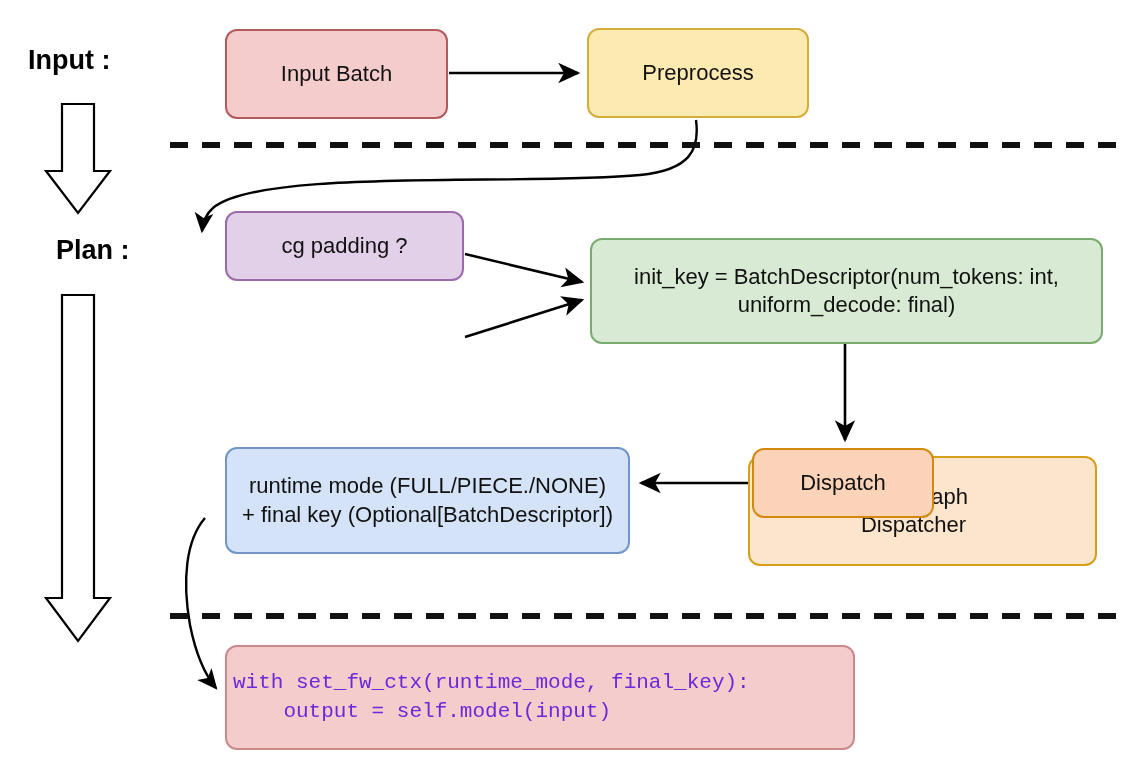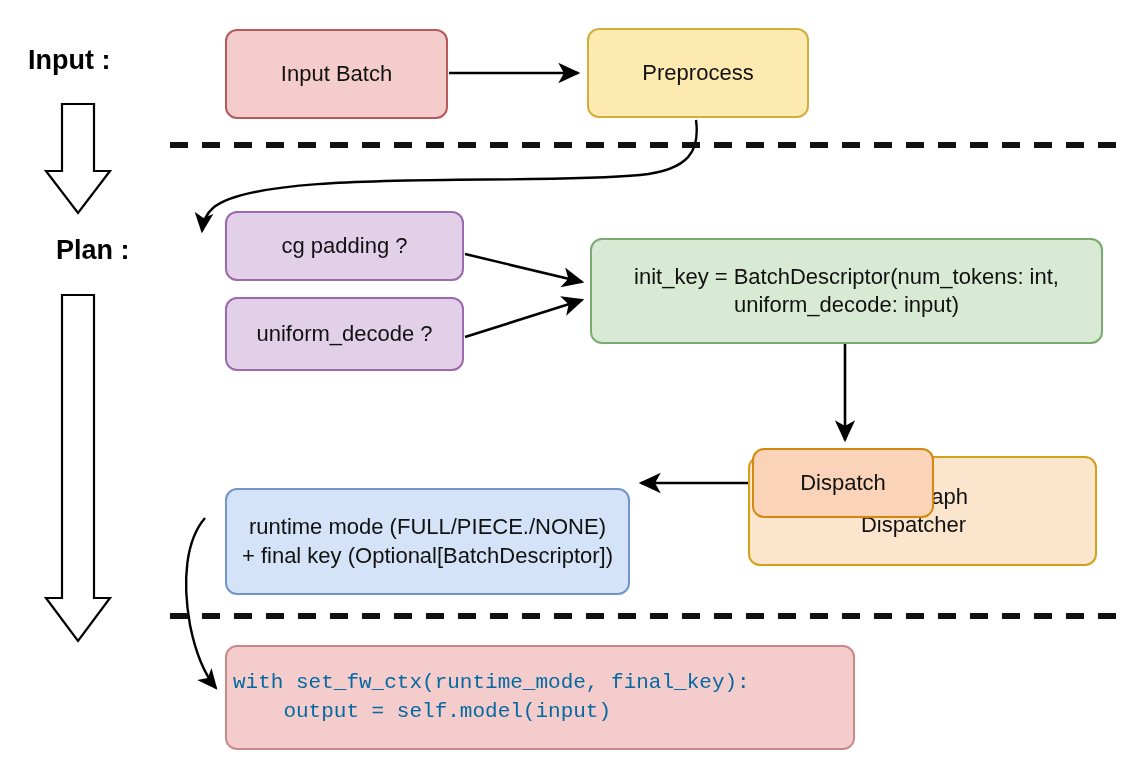--- a/index.html
+++ b/index.html
@@ -56,21 +56,21 @@
   .node.purple   { background: #e2d0e8; border-color: #9c6aac; }
   .node.green    { background: #d8ead3; border-color: #7aab6e; }
   .node.blue     { background: #d4e3f7; border-color: #7195c9; }
   .node.orange-outer { background: #fce5cd; border-color: #d4a017; }
   .node.orange-inner { background: #fad3b8; border-color: #d4880f; }
   .node.code {
     background: #f5cccc;
     border-color: #c98a8a;
     font-family: "Liberation Mono", "DejaVu Sans Mono", monospace;
     font-size: 21px;
-    color: #0369a1;
+    color: #6d28d9;
     justify-content: flex-start;
     text-align: left;
     padding-left: 6px;
     line-height: 1.35;
   }
   .code-text { white-space: pre; }
 </style>
 </head>
 <body>
 
@@ -135,39 +135,36 @@
   </div>
 
   <div class="node purple" style="left:225px; top:211px; width:239px; height:70px;">
     <span class="node-label">cg padding ?</span>
   </div>
 
   <div class="node yellow" style="left:587px; top:28px; width:222px; height:90px;">
     <span class="node-label">Preprocess</span>
   </div>
 
-  <div class="node purple" style="left:225px; top:297px; width:239px; height:74px;">
-    <span class="node-label">uniform_decode ?</span>
-  </div>
 
   <div class="node green" style="left:590px; top:238px; width:513px; height:106px;">
     <span class="node-label">init_key = BatchDescriptor(num_tokens: int,
-uniform_decode: input)</span>
+uniform_decode: final)</span>
   </div>
 
   <div class="node orange-outer" style="left:748px; top:443px; width:349px; height:110px; justify-content:center; padding-right:18px;margin-top:13px;">
     <span class="node-label">Cudagraph
 Dispatcher</span>
   </div>
 
   <div class="node orange-inner" style="left:752px; top:448px; width:182px; height:70px;justify-content:center;">
     <span class="node-label">Dispatch</span>
   </div>
 
-  <div class="node blue" style="left:225px; top:447px; width:405px; height:107px;margin-top:41px;">
+  <div class="node blue" style="left:225px; top:447px; width:405px; height:107px;">
     <span class="node-label">runtime mode (FULL/PIECE./NONE)
 + final key (Optional[BatchDescriptor])</span>
   </div>
 
   <div class="node code" style="left:225px; top:645px; width:630px; height:105px;">
     <span class="code-text">with set_fw_ctx(runtime_mode, final_key):
     output = self.model(input)</span>
   </div>
 
 </div>

